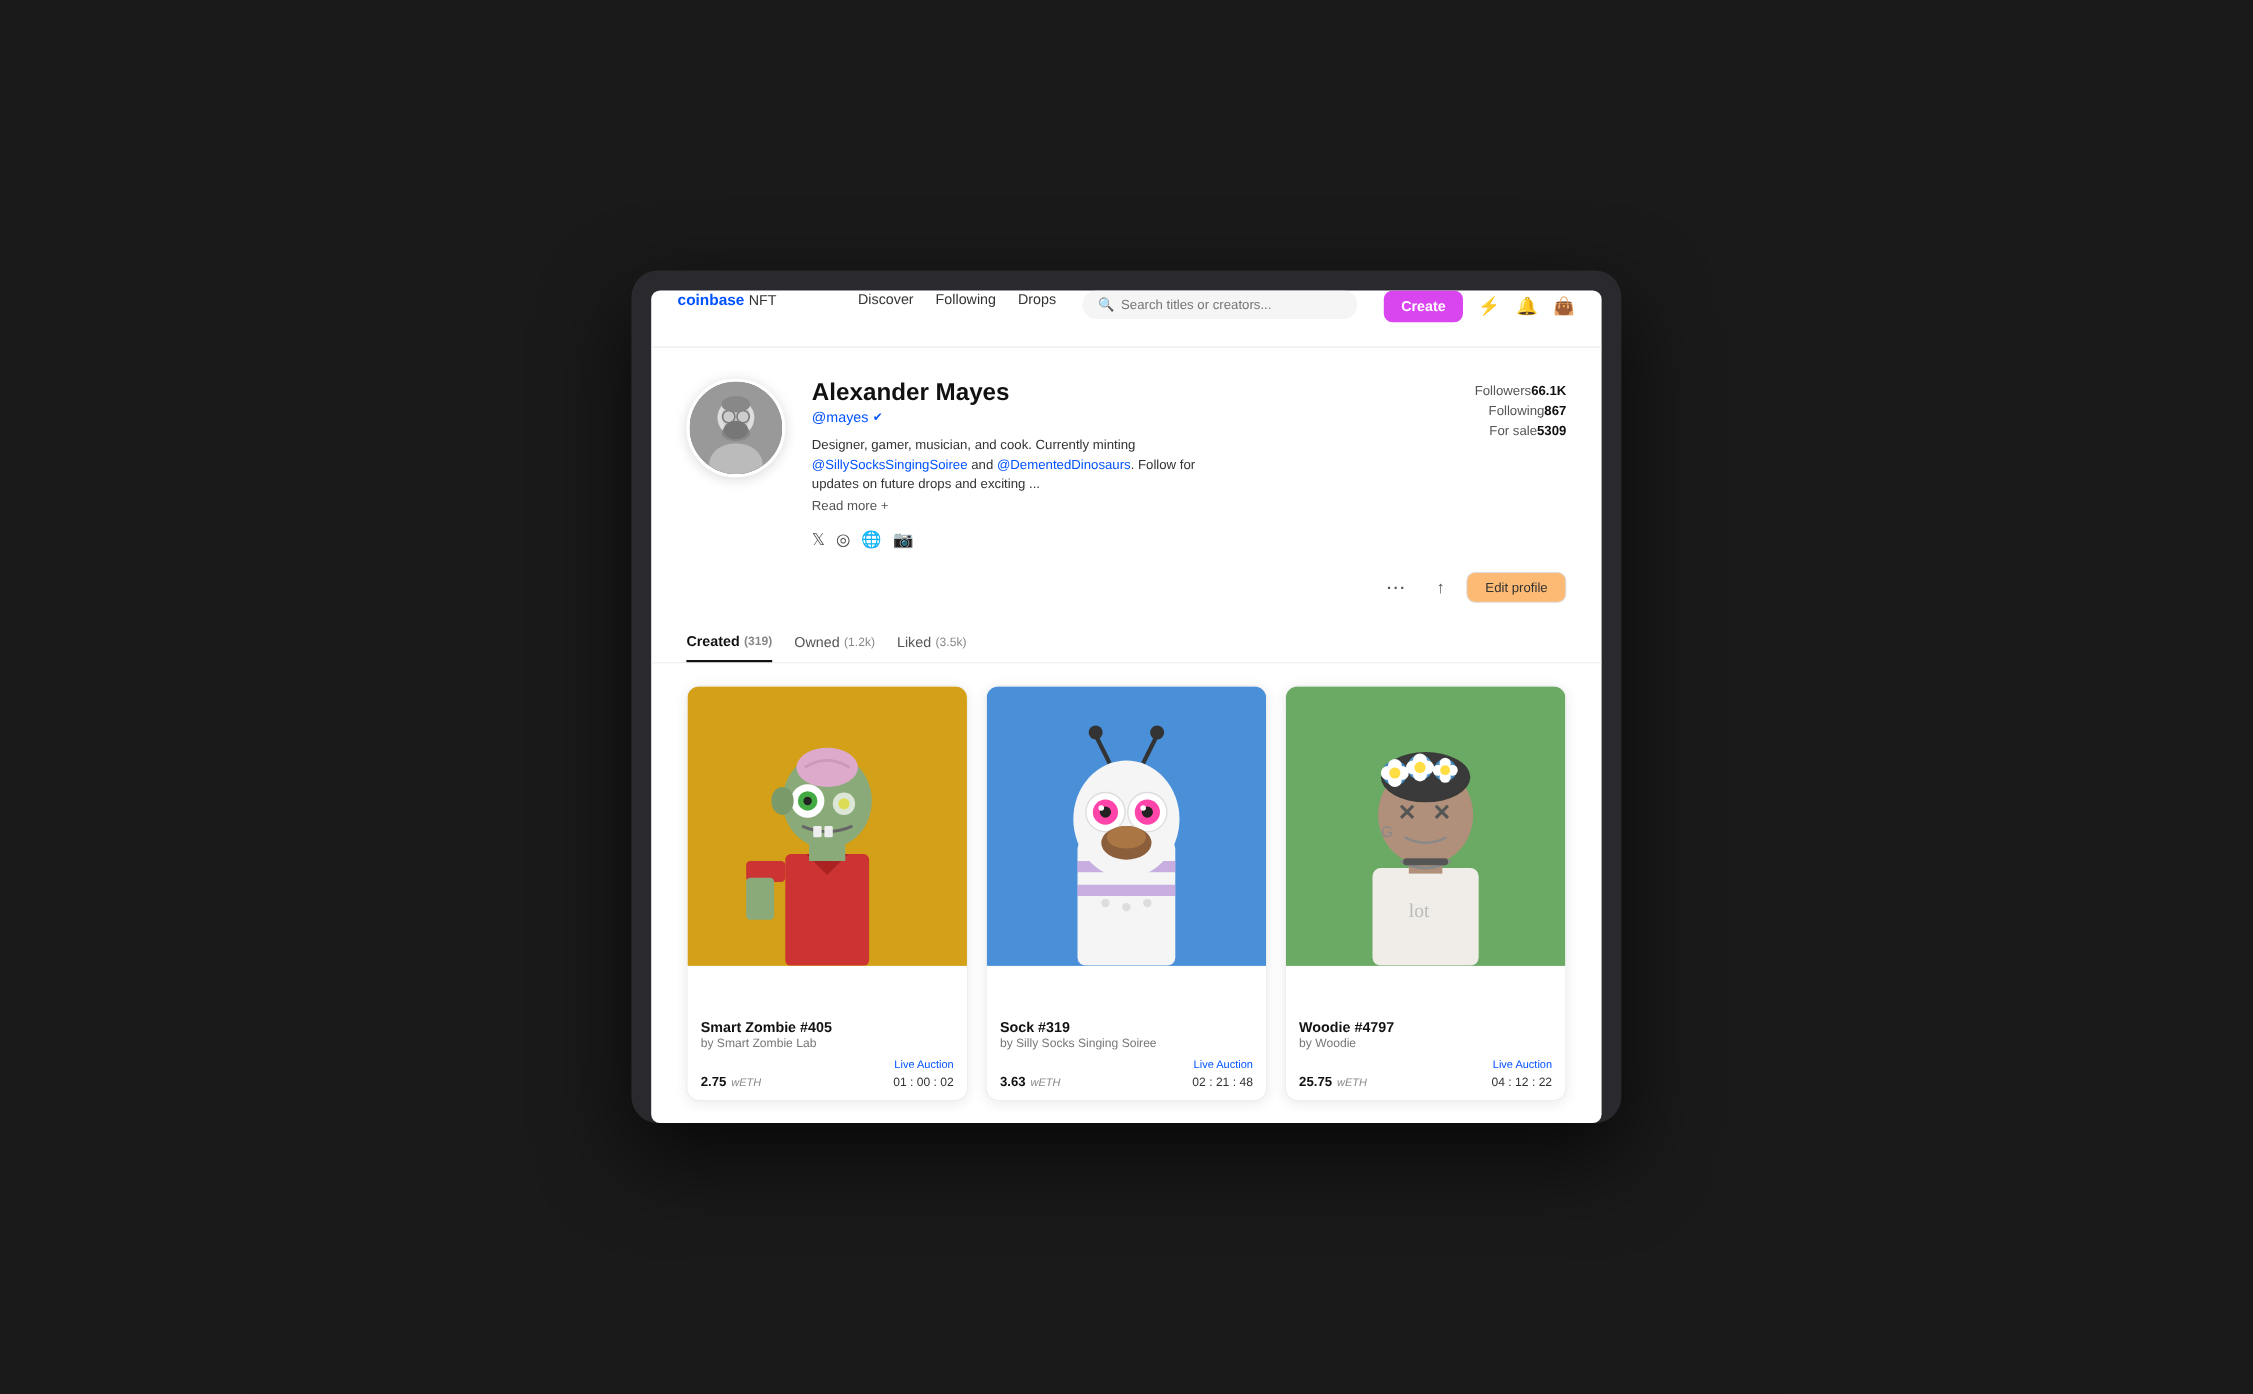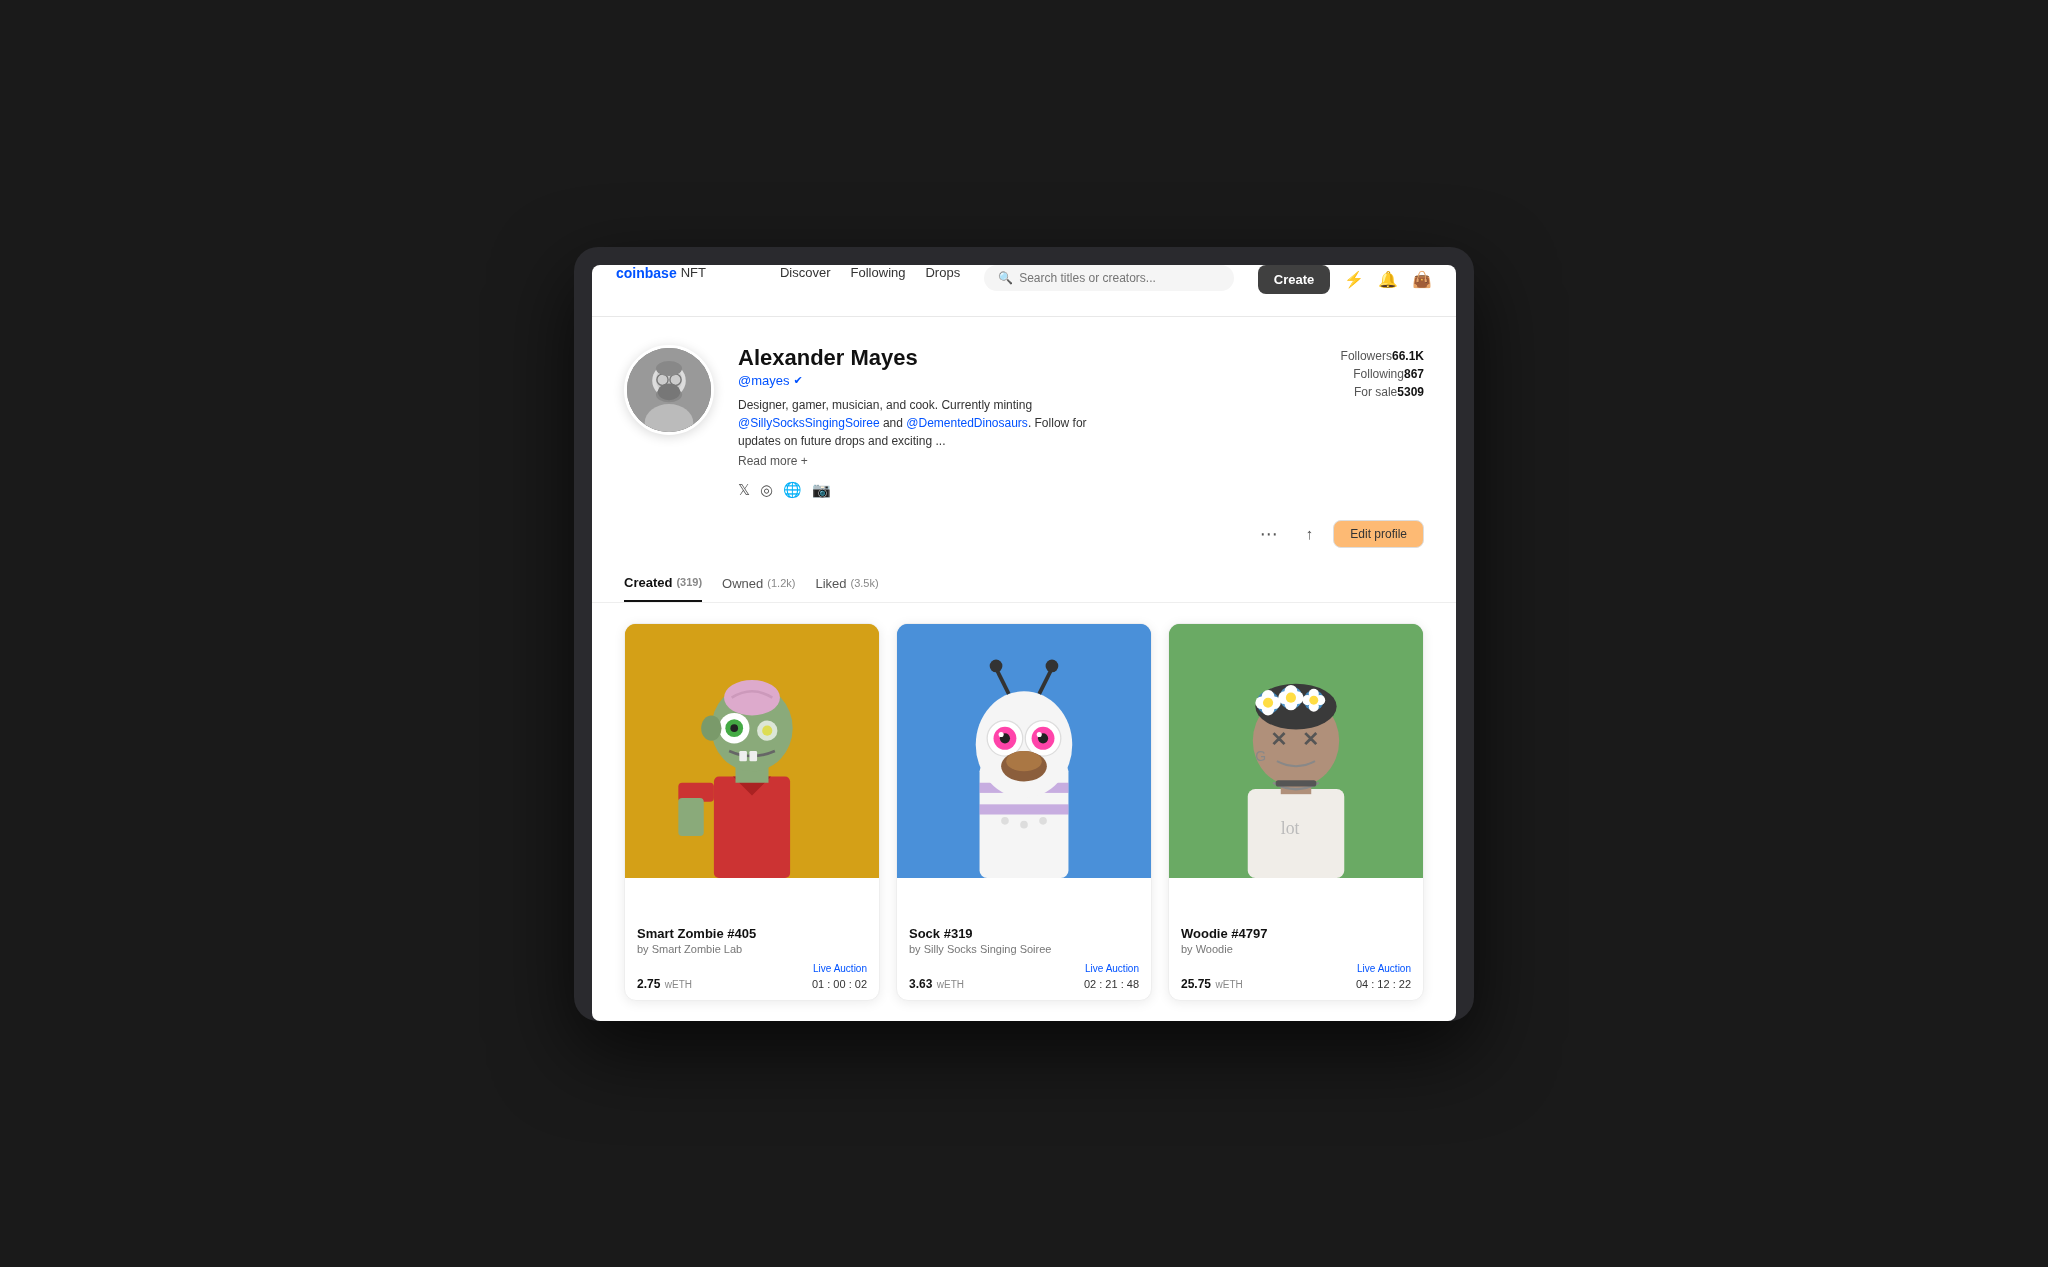--- a/index.html
+++ b/index.html
@@ -103,21 +103,21 @@
       color: #333;
       width: 100%;
     }
     .nav-actions {
       display: flex;
       align-items: center;
       gap: 14px;
       margin-left: auto;
     }
     .create-btn {
-      background: #404040;
+      background: #d946ef;
       color: #fff;
       border: none;
       border-radius: 8px;
       padding: 7px 16px;
       font-size: 13px;
       font-weight: 600;
       cursor: pointer;
     }
     .nav-icon {
       color: #555;
@@ -338,20 +338,21 @@
     }
     .nft-price {
       font-size: 12px;
       font-weight: 600;
       color: #111;
     }
     .nft-price-unit {
       font-size: 10px;
       color: #888;
       font-weight: 400;
+      font-style: italic;
     }
     .nft-auction {
       text-align: right;
     }
     .auction-label {
       font-size: 10px;
       color: #0052ff;
       font-weight: 500;
       display: block;
     }

